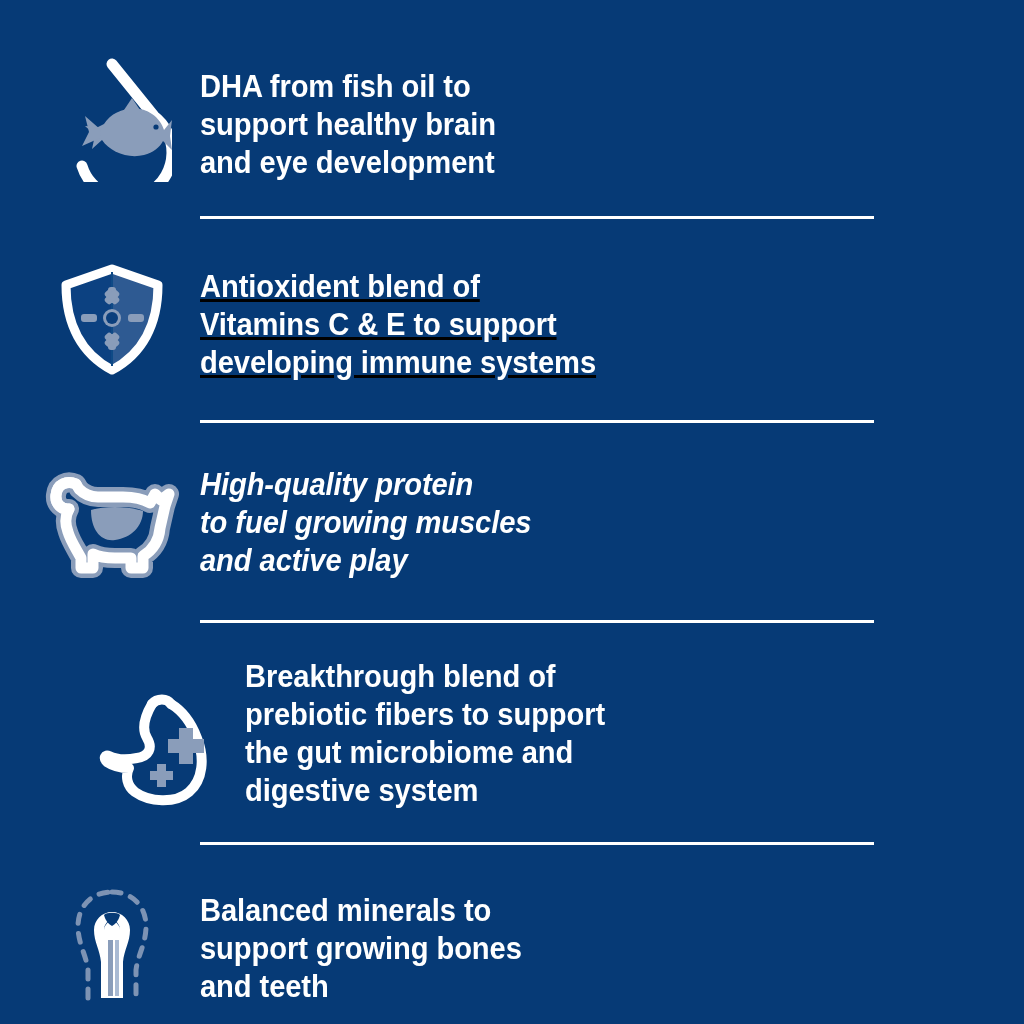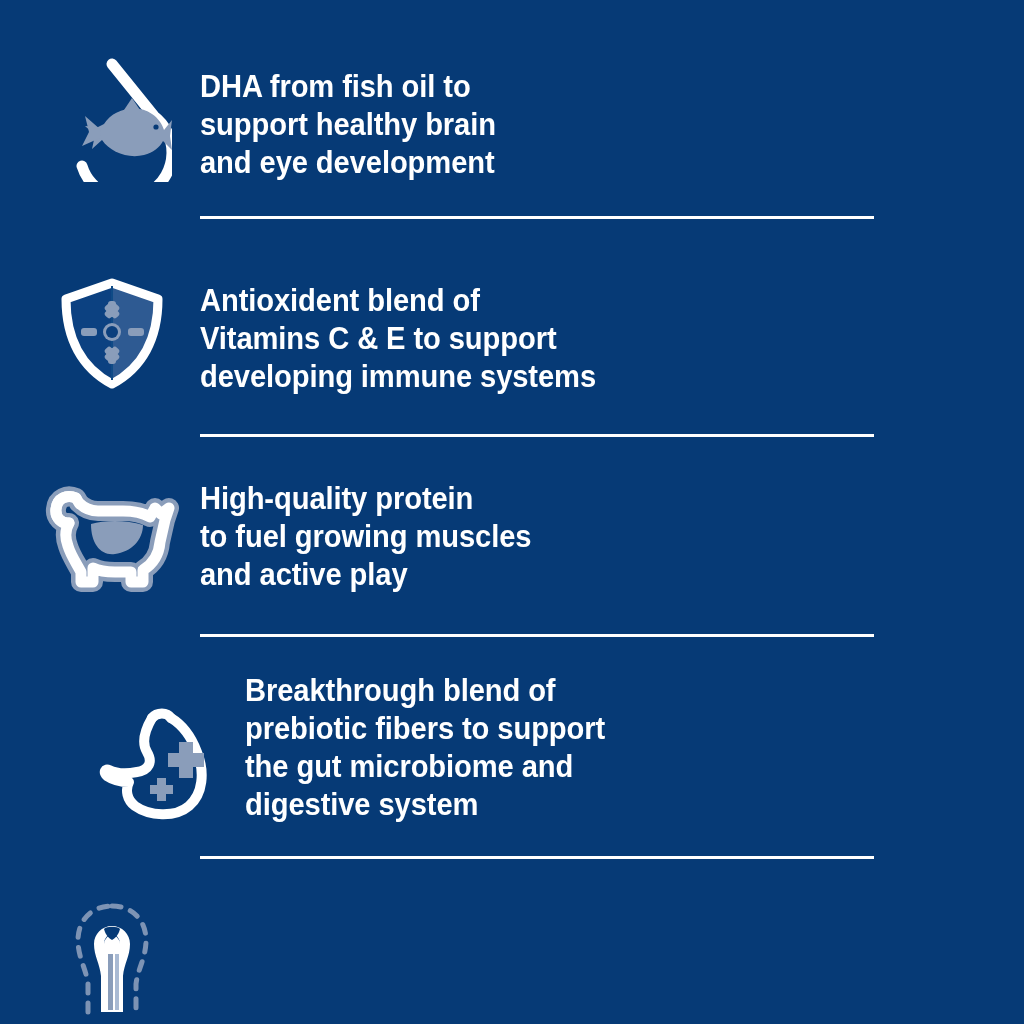--- a/index.html
+++ b/index.html
@@ -69,25 +69,25 @@
     height: 3px;
     background: #ffffff;
     margin-right: 150px;
   }
 
   
   #row-0 { padding-top: 50px; }
   #row-0 .icon-cell { padding-top: 4px; }
   #div-0 { margin-top: 34px; }
 
-  #row-1 { padding-top: 49px; }
+  #row-1 { padding-top: 35px; text-decoration: underline; }
   #row-1 .icon-cell { padding-top: 4px; }
   #div-1 { margin-top: 38px; }
 
-  #row-2 { padding-top: 33px; }
+  #row-2 { padding-top: 33px; font-style: italic; }
   #row-2 .icon-cell { padding-top: 2px; }
   #div-2 { margin-top: 40px; }
 
   #row-3 { padding-top: 35px; padding-left: 45px; }
   #row-3 .icon-cell { padding-top: 6px; }
   #div-3 { margin-top: 32px; }
 
   #row-4 { padding-top: 35px; }
   #row-4 .icon-cell { padding-top: 4px; }
 </style>
@@ -268,15 +268,20 @@
           <path d="M52 31 C56 38 60 40 60 46 C60 40 52 36 52 31
                    C52 36 44 40 44 46 C44 40 48 38 52 31 Z" fill="#063a76"></path>
           <path d="M44 31 C46 38 49 40 52 42 C55 40 58 38 60 31
                    C58 28 46 28 44 31 Z" fill="#063a76"></path>
 
           <rect x="48" y="56" width="5" height="56" fill="#8a9dba"></rect>
           <rect x="55" y="56" width="4" height="56" fill="#a9bad3"></rect>
         </svg>
       </span>
     </div>
+    <div class="text-cell">
+      <p class="benefit-text">Balanced minerals to
+support growing bones
+and teeth</p>
+    </div>
   </div>
 
 </div>
 
 </body></html>

